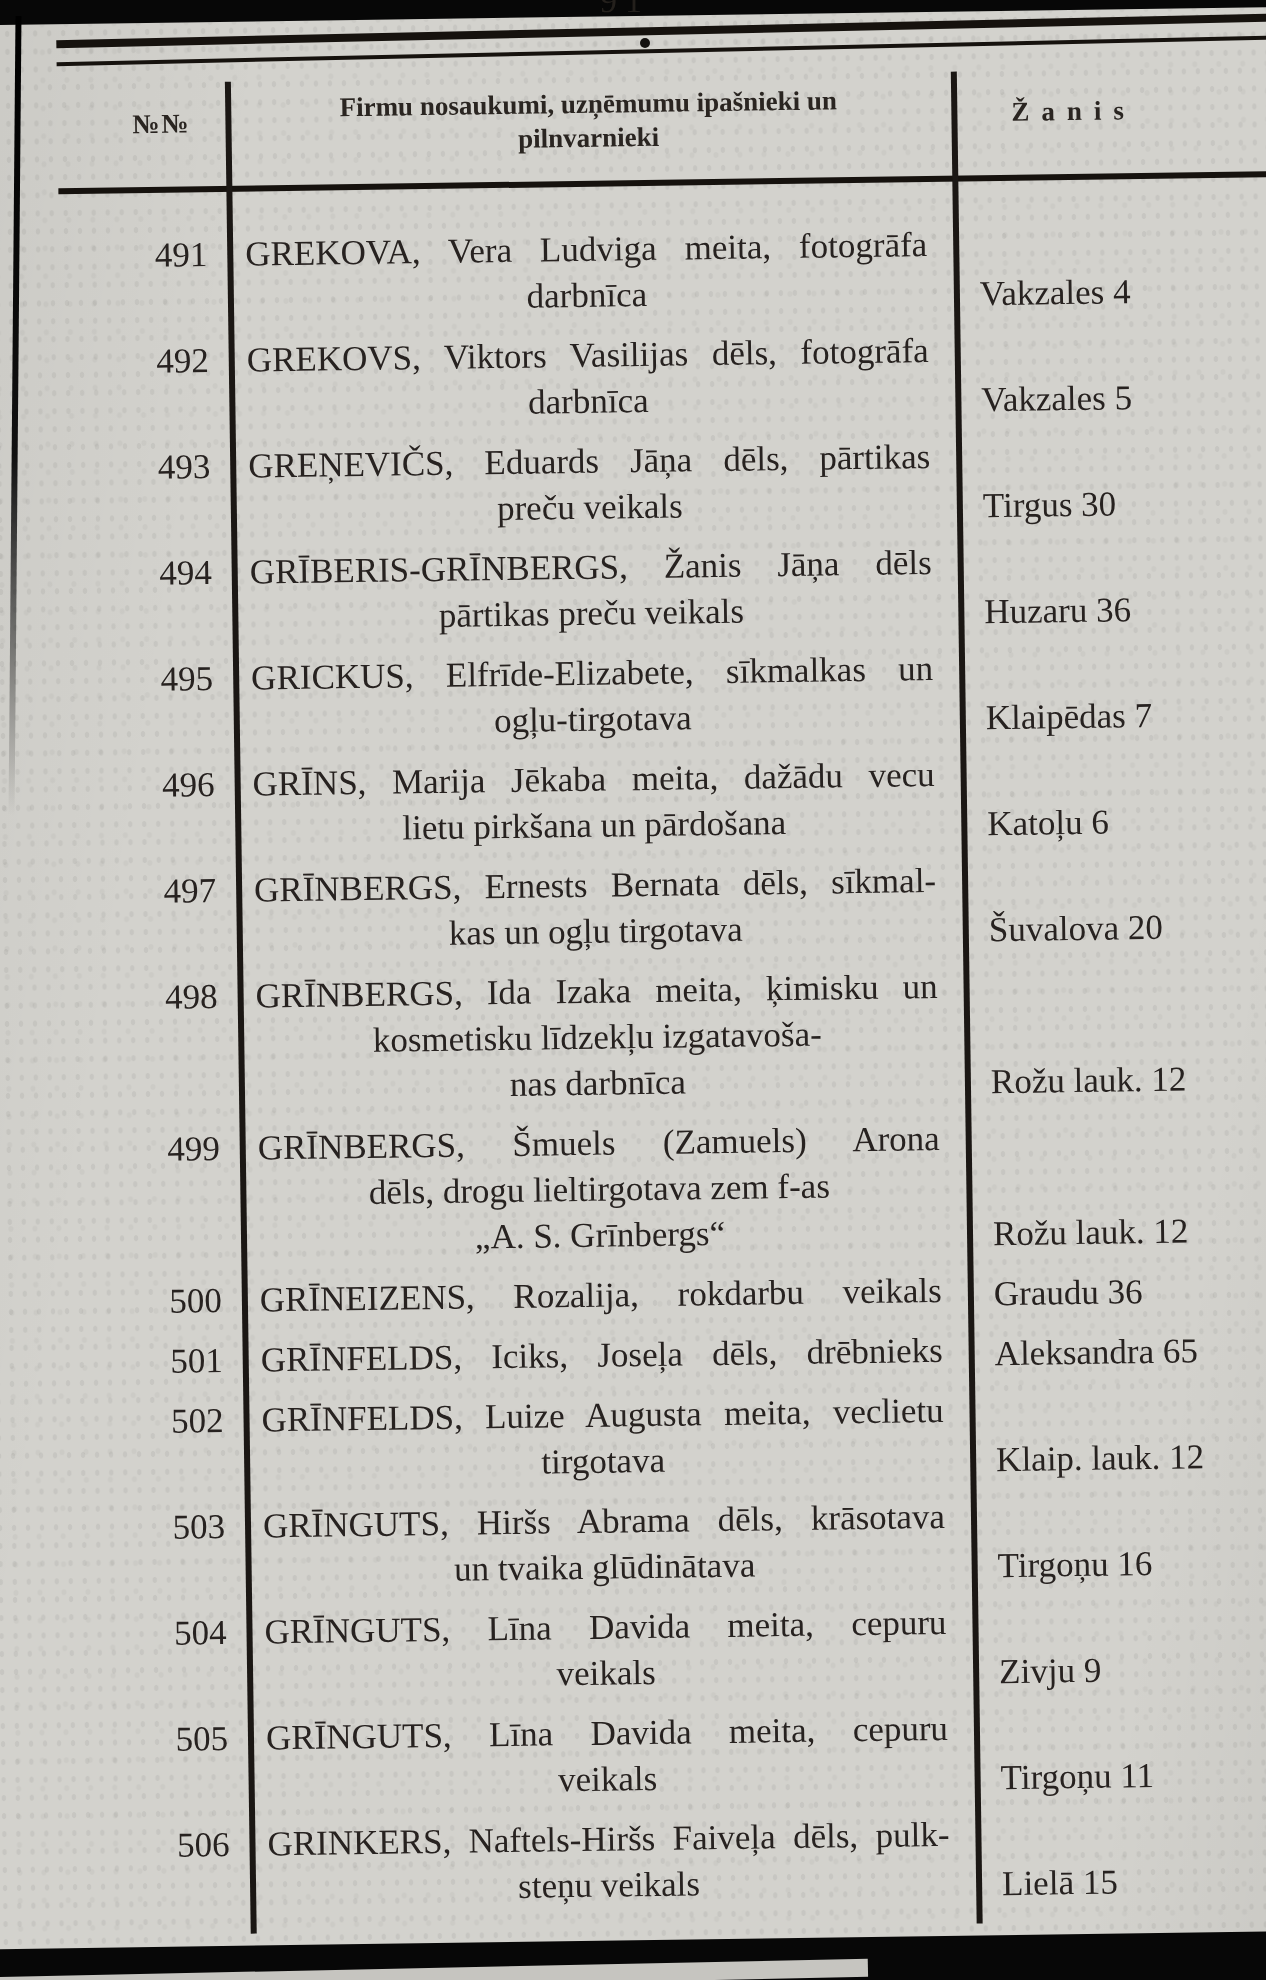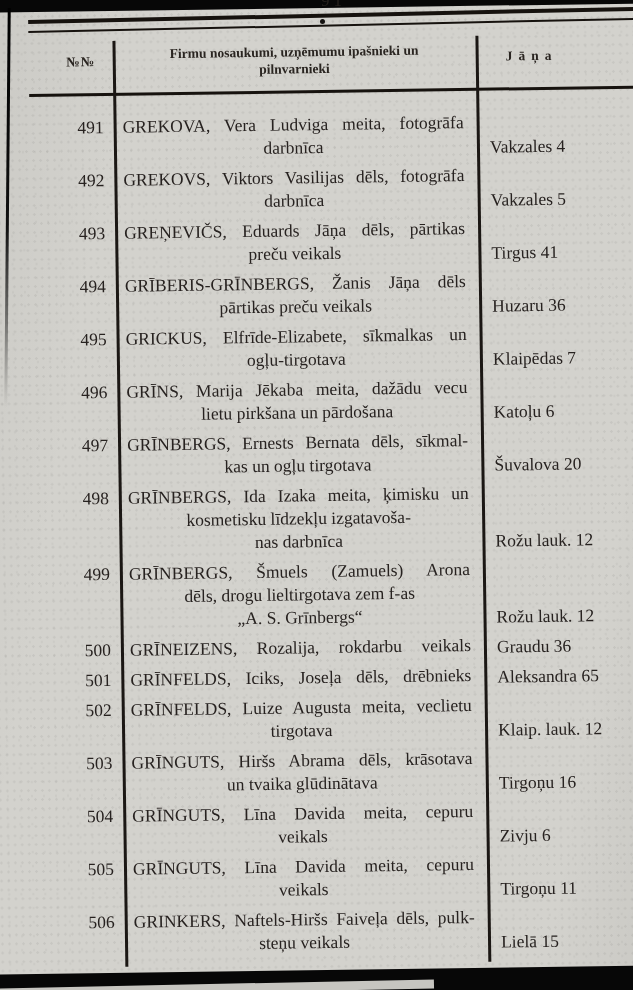--- a/index.html
+++ b/index.html
@@ -30,21 +30,21 @@
     position:absolute; left:6px; top:8px; width:3px; height:400px; z-index:4;
     background:linear-gradient(to bottom,#000 0%,#111 55%, rgba(0,0,0,0) 100%);
     transform:rotate(0.5deg);
   }
   .bottom-sliver {
     position:absolute; left:-6px; bottom:-3px; width:440px; height:9px; z-index:4;
     background:#c6c5c0; transform:rotate(-1.2deg);
   }
   .pageno-clip {
     position:absolute; left:300px; top:0; width:46px; height:10px;
-    overflow:hidden; z-index:5; text-align:right;
+    overflow:hidden; z-index:5; text-align:left;
   }
   .pageno-clip span { display:block; margin-top:-9px; font-size:17px; color:#24201c; letter-spacing:4px; }
   .pageno-dot {
     position:absolute; left:320px; top:19px; width:5px; height:5px;
     border-radius:50%; background:#141210; z-index:5;
   }
 
   
   .table { position:absolute; left:42px; top:8px; width:628px; color:#272220; }
 
@@ -85,21 +85,21 @@
 
       <div class="thead">
         <div class="th th-no">
           <span>№№</span>
         </div>
         <div class="th th-firm">
           <div>Firmu nosaukumi, uzņēmumu ipašnieki un</div>
           <div>pilnvarnieki</div>
         </div>
         <div class="th th-street">
-          <span>Jāņa</span>
+          <span>Žanis</span>
         </div>
       </div>
 
       <div class="tbody">
   <div class="row">
     <div class="cell-no">491</div>
     <div class="cell-firm">
               <div class="l1">GREKOVA, Vera Ludviga meita, fotogrāfa</div>
               <div class="lc">darbnīca</div>
             </div>
@@ -119,21 +119,21 @@
     </div>
   </div>
 
   <div class="row">
     <div class="cell-no">493</div>
     <div class="cell-firm">
               <div class="l1">GREŅEVIČS, Eduards Jāņa dēls, pārtikas</div>
               <div class="lc">preču veikals</div>
             </div>
     <div class="cell-street">
-      <span>Tirgus 41</span>
+      <span>Tirgus 30</span>
     </div>
   </div>
 
   <div class="row">
     <div class="cell-no">494</div>
     <div class="cell-firm">
               <div class="l1">GRĪBERIS-GRĪNBERGS, Žanis Jāņa dēls</div>
               <div class="lc">pārtikas preču veikals</div>
             </div>
     <div class="cell-street">
@@ -240,21 +240,21 @@
     </div>
   </div>
 
   <div class="row">
     <div class="cell-no">504</div>
     <div class="cell-firm">
               <div class="l1">GRĪNGUTS, Līna Davida meita, cepuru</div>
               <div class="lc">veikals</div>
             </div>
     <div class="cell-street">
-      <span>Zivju 6</span>
+      <span>Zivju 9</span>
     </div>
   </div>
 
   <div class="row">
     <div class="cell-no">505</div>
     <div class="cell-firm">
               <div class="l1">GRĪNGUTS, Līna Davida meita, cepuru</div>
               <div class="lc">veikals</div>
             </div>
     <div class="cell-street">

